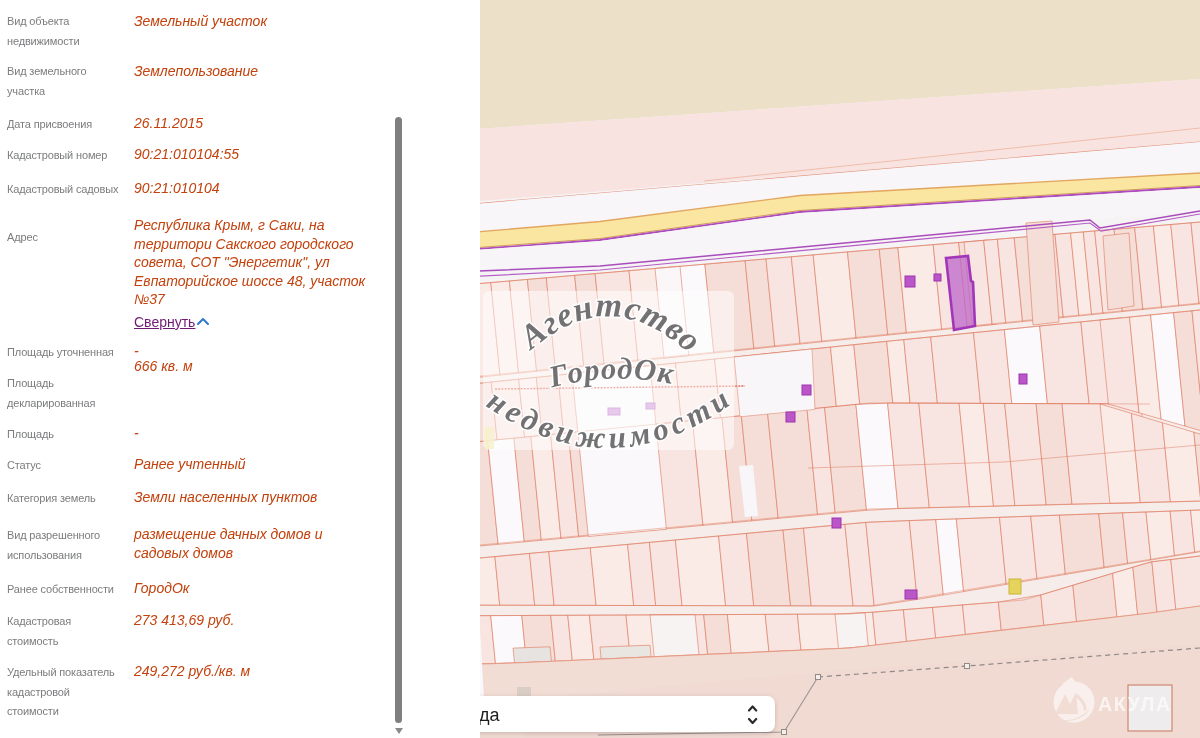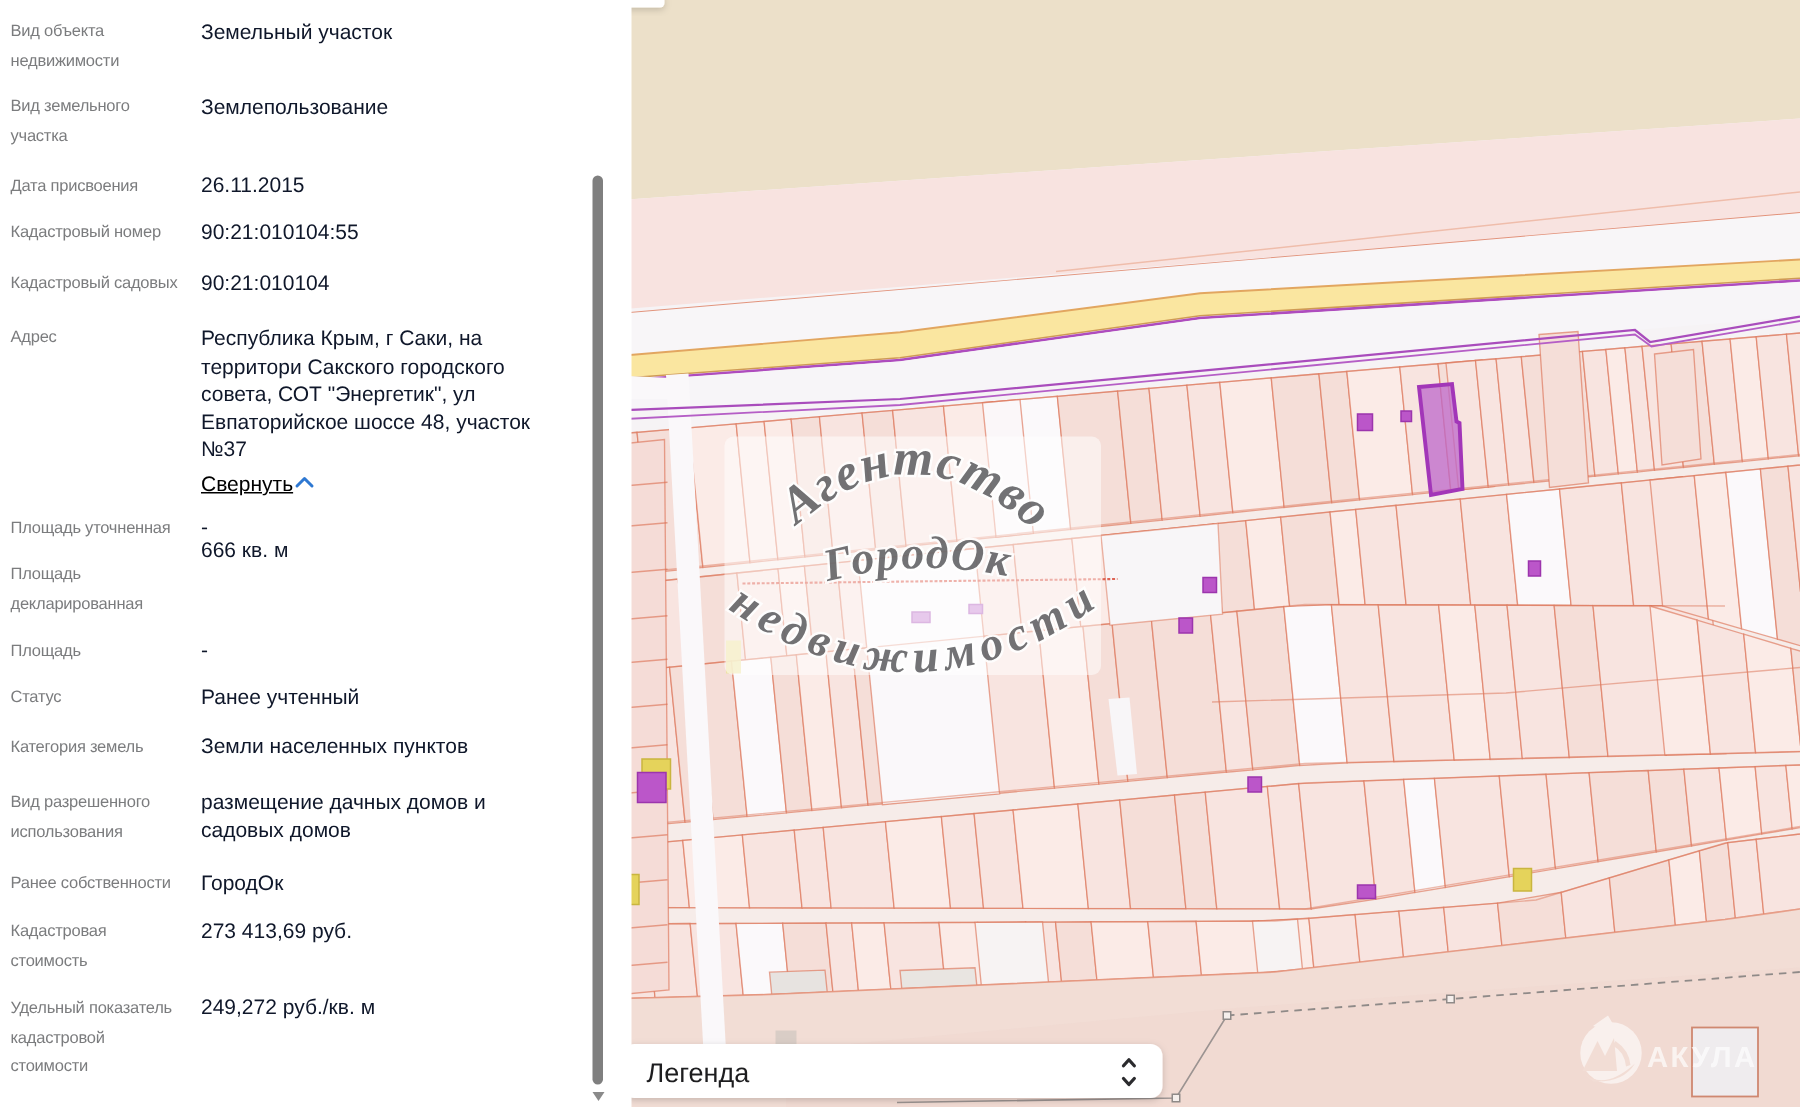--- a/index.html
+++ b/index.html
@@ -1,20 +1,20 @@
 <!DOCTYPE html>
 <html><head><meta charset="utf-8">
 <style>
 html,body{margin:0;padding:0;width:1200px;height:738px;overflow:hidden;background:#ffffff;}
 #page{position:relative;width:1200px;height:738px;font-family:"Liberation Sans",sans-serif;}
 #map{position:absolute;left:404px;top:0;width:796px;height:738px;}
-#panel{position:absolute;left:0;top:0;width:421px;height:738px;background:#ffffff;z-index:5;}
+#panel{position:absolute;left:0;top:0;width:480px;height:738px;background:#ffffff;z-index:5;}
 .lbl{position:absolute;color:#7b7c7e;font-size:11px;letter-spacing:-0.15px;white-space:nowrap;}
-.val{position:absolute;color:#0f172a;font-size:14px;white-space:nowrap;}
-.link{position:absolute;color:#000000;font-size:14px;text-decoration:underline;}
+.val{position:absolute;color:#c2410c;font-size:14px;white-space:nowrap;font-style:italic;}
+.link{position:absolute;color:#701a75;font-size:14px;text-decoration:underline;}
 .caret{position:absolute;}
 #sb{position:absolute;left:395px;top:117px;width:7px;height:606px;background:#7f7f7f;border-radius:4px;z-index:6;}
 #sbarrow{position:absolute;left:395px;top:728px;width:0;height:0;border-left:4.5px solid transparent;border-right:4.5px solid transparent;border-top:6px solid #8a8a8a;z-index:6;}
 </style></head>
 <body>
 <div id="page">
 <div id="map"><svg width="796" height="738" viewBox="0 0 796 738">
         <rect x="0" y="0" width="796" height="738" fill="#f6f3f5"></rect>
         <polygon points="0,0 796,0 796,79 0,134" fill="#ece0c9"></polygon>
         <polygon points="0,134 796,79 796,143 0,207" fill="#f8e3e0"></polygon>
@@ -275,21 +275,21 @@
       <div class="lbl" style="left:7px;top:12px;line-height:19.5px;">Вид объекта<br>недвижимости</div>
       <div class="val" style="left:134px;top:12px;line-height:18.5px;">Земельный участок</div>
       <div class="lbl" style="left:7px;top:62px;line-height:19.5px;">Вид земельного<br>участка</div>
       <div class="val" style="left:134px;top:62px;line-height:18.5px;">Землепользование</div>
       <div class="lbl" style="left:7px;top:115px;line-height:19.5px;">Дата присвоения</div>
       <div class="val" style="left:134px;top:114px;line-height:18.5px;">26.11.2015</div>
       <div class="lbl" style="left:7px;top:146px;line-height:19.5px;">Кадастровый номер</div>
       <div class="val" style="left:134px;top:145px;line-height:18.5px;">90:21:010104:55</div>
       <div class="lbl" style="left:7px;top:180px;line-height:19.5px;">Кадастровый садовых</div>
       <div class="val" style="left:134px;top:179px;line-height:18.5px;">90:21:010104</div>
-      <div class="lbl" style="left:7px;top:216px;line-height:19.5px;">Адрес</div>
+      <div class="lbl" style="left:7px;top:228px;line-height:19.5px;">Адрес</div>
       <div class="val" style="left:134px;top:216px;line-height:18.5px;">Республика Крым, г Саки, на<br>территори Сакского городского<br>совета, СОТ "Энергетик", ул<br>Евпаторийское шоссе 48, участок<br>№37</div>
       <div class="link" style="left:134px;top:314px;">Свернуть</div>
       <svg class="caret" style="left:196px;top:316px;" width="14" height="10" viewBox="0 0 14 10">
         <path d="M2,8 L7,3 L12,8" fill="none" stroke="#2e78d2" stroke-width="2" stroke-linecap="round" stroke-linejoin="round"></path>
       </svg>
       <div class="lbl" style="left:7px;top:343px;line-height:19.5px;">Площадь уточненная</div>
       <div class="val" style="left:134px;top:342px;line-height:18.5px;">-</div>
       <div class="lbl" style="left:7px;top:374px;line-height:19.5px;">Площадь<br>декларированная</div>
       <div class="val" style="left:134px;top:357px;line-height:18.5px;">666 кв. м</div>
       <div class="lbl" style="left:7px;top:425px;line-height:19.5px;">Площадь</div>

